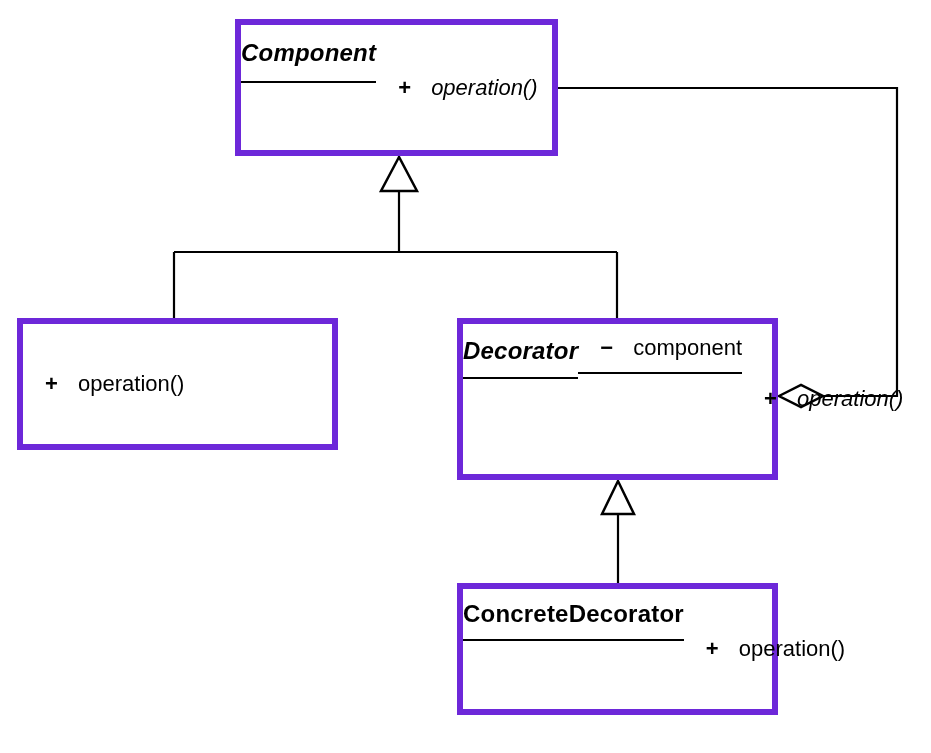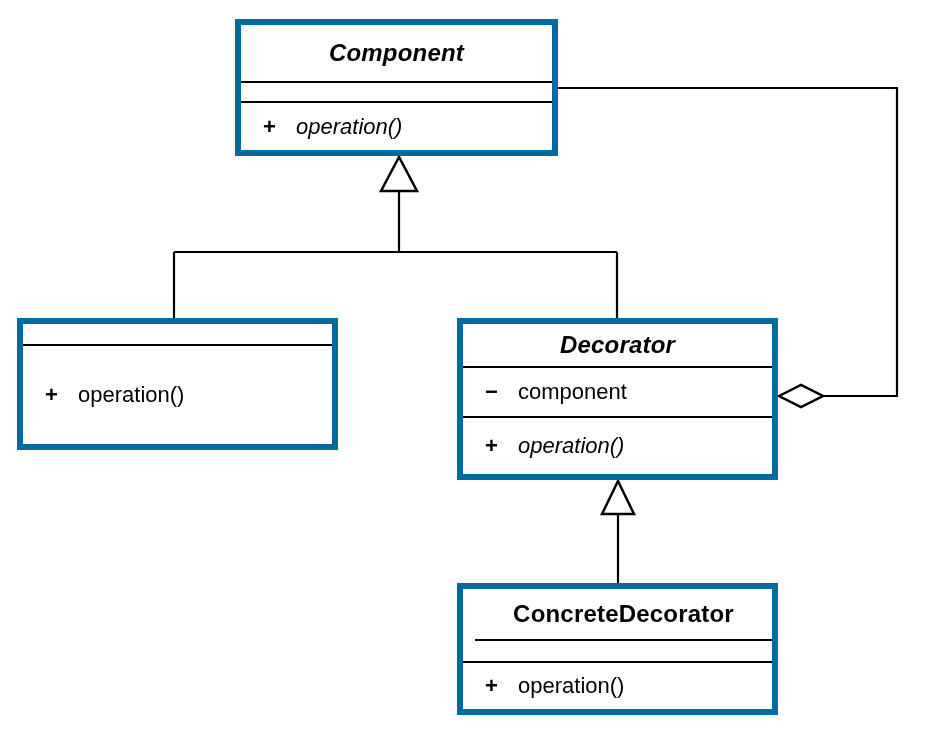--- a/index.html
+++ b/index.html
@@ -13,24 +13,24 @@
     overflow: hidden;
   }
   .connectors {
     position: absolute;
     left: 0; top: 0;
     width: 931px; height: 753px;
   }
   .uml-class {
     position: absolute;
     background: #ffffff;
-    border: 6px solid #0369a1;
+    border: 6px solid #6d28d9;
     box-sizing: border-box;
     display: flex;
-    flex-direction: column;
+    flex-direction: row;
   }
   .sec {
     box-sizing: border-box;
   }
   .sec.divided {
     border-bottom: 2px solid #000000;
   }
   .sec-title {
     display: flex;
     align-items: center;
@@ -55,24 +55,24 @@
     flex: 0 0 33px;
   }
   
   .box-component    { left: 235px; top: 19px;  width: 323px; height: 137px; }
   .box-component    .sec-title { height: 58px; }
   .box-component    .sec-attrs { height: 20px; }
   .box-concretecomponent { left: 17px;  top: 318px; width: 321px; height: 132px; }
   .box-concretecomponent .sec-title { height: 52px; }
   .box-concretecomponent .sec-attrs { height: 22px; }
   .box-decorator    { left: 457px; top: 318px; width: 321px; height: 162px; }
-  .box-decorator    .sec-title { height: 44px; font-style: italic; }
+  .box-decorator    .sec-title { height: 55px; font-style: italic; }
   .box-decorator    .sec-attrs { height: 50px; }
   .box-concretedecorator { left: 457px; top: 583px; width: 321px; height: 132px; }
-  .box-concretedecorator .sec-title { height: 52px; margin-left: 12px; }
+  .box-concretedecorator .sec-title { height: 52px; }
   .box-concretedecorator .sec-attrs { height: 22px; }
 </style>
 </head>
 <body>
 
 <div class="canvas">
 
   <svg class="connectors" viewBox="0 0 931 753" xmlns="http://www.w3.org/2000/svg">
 
     <g>

